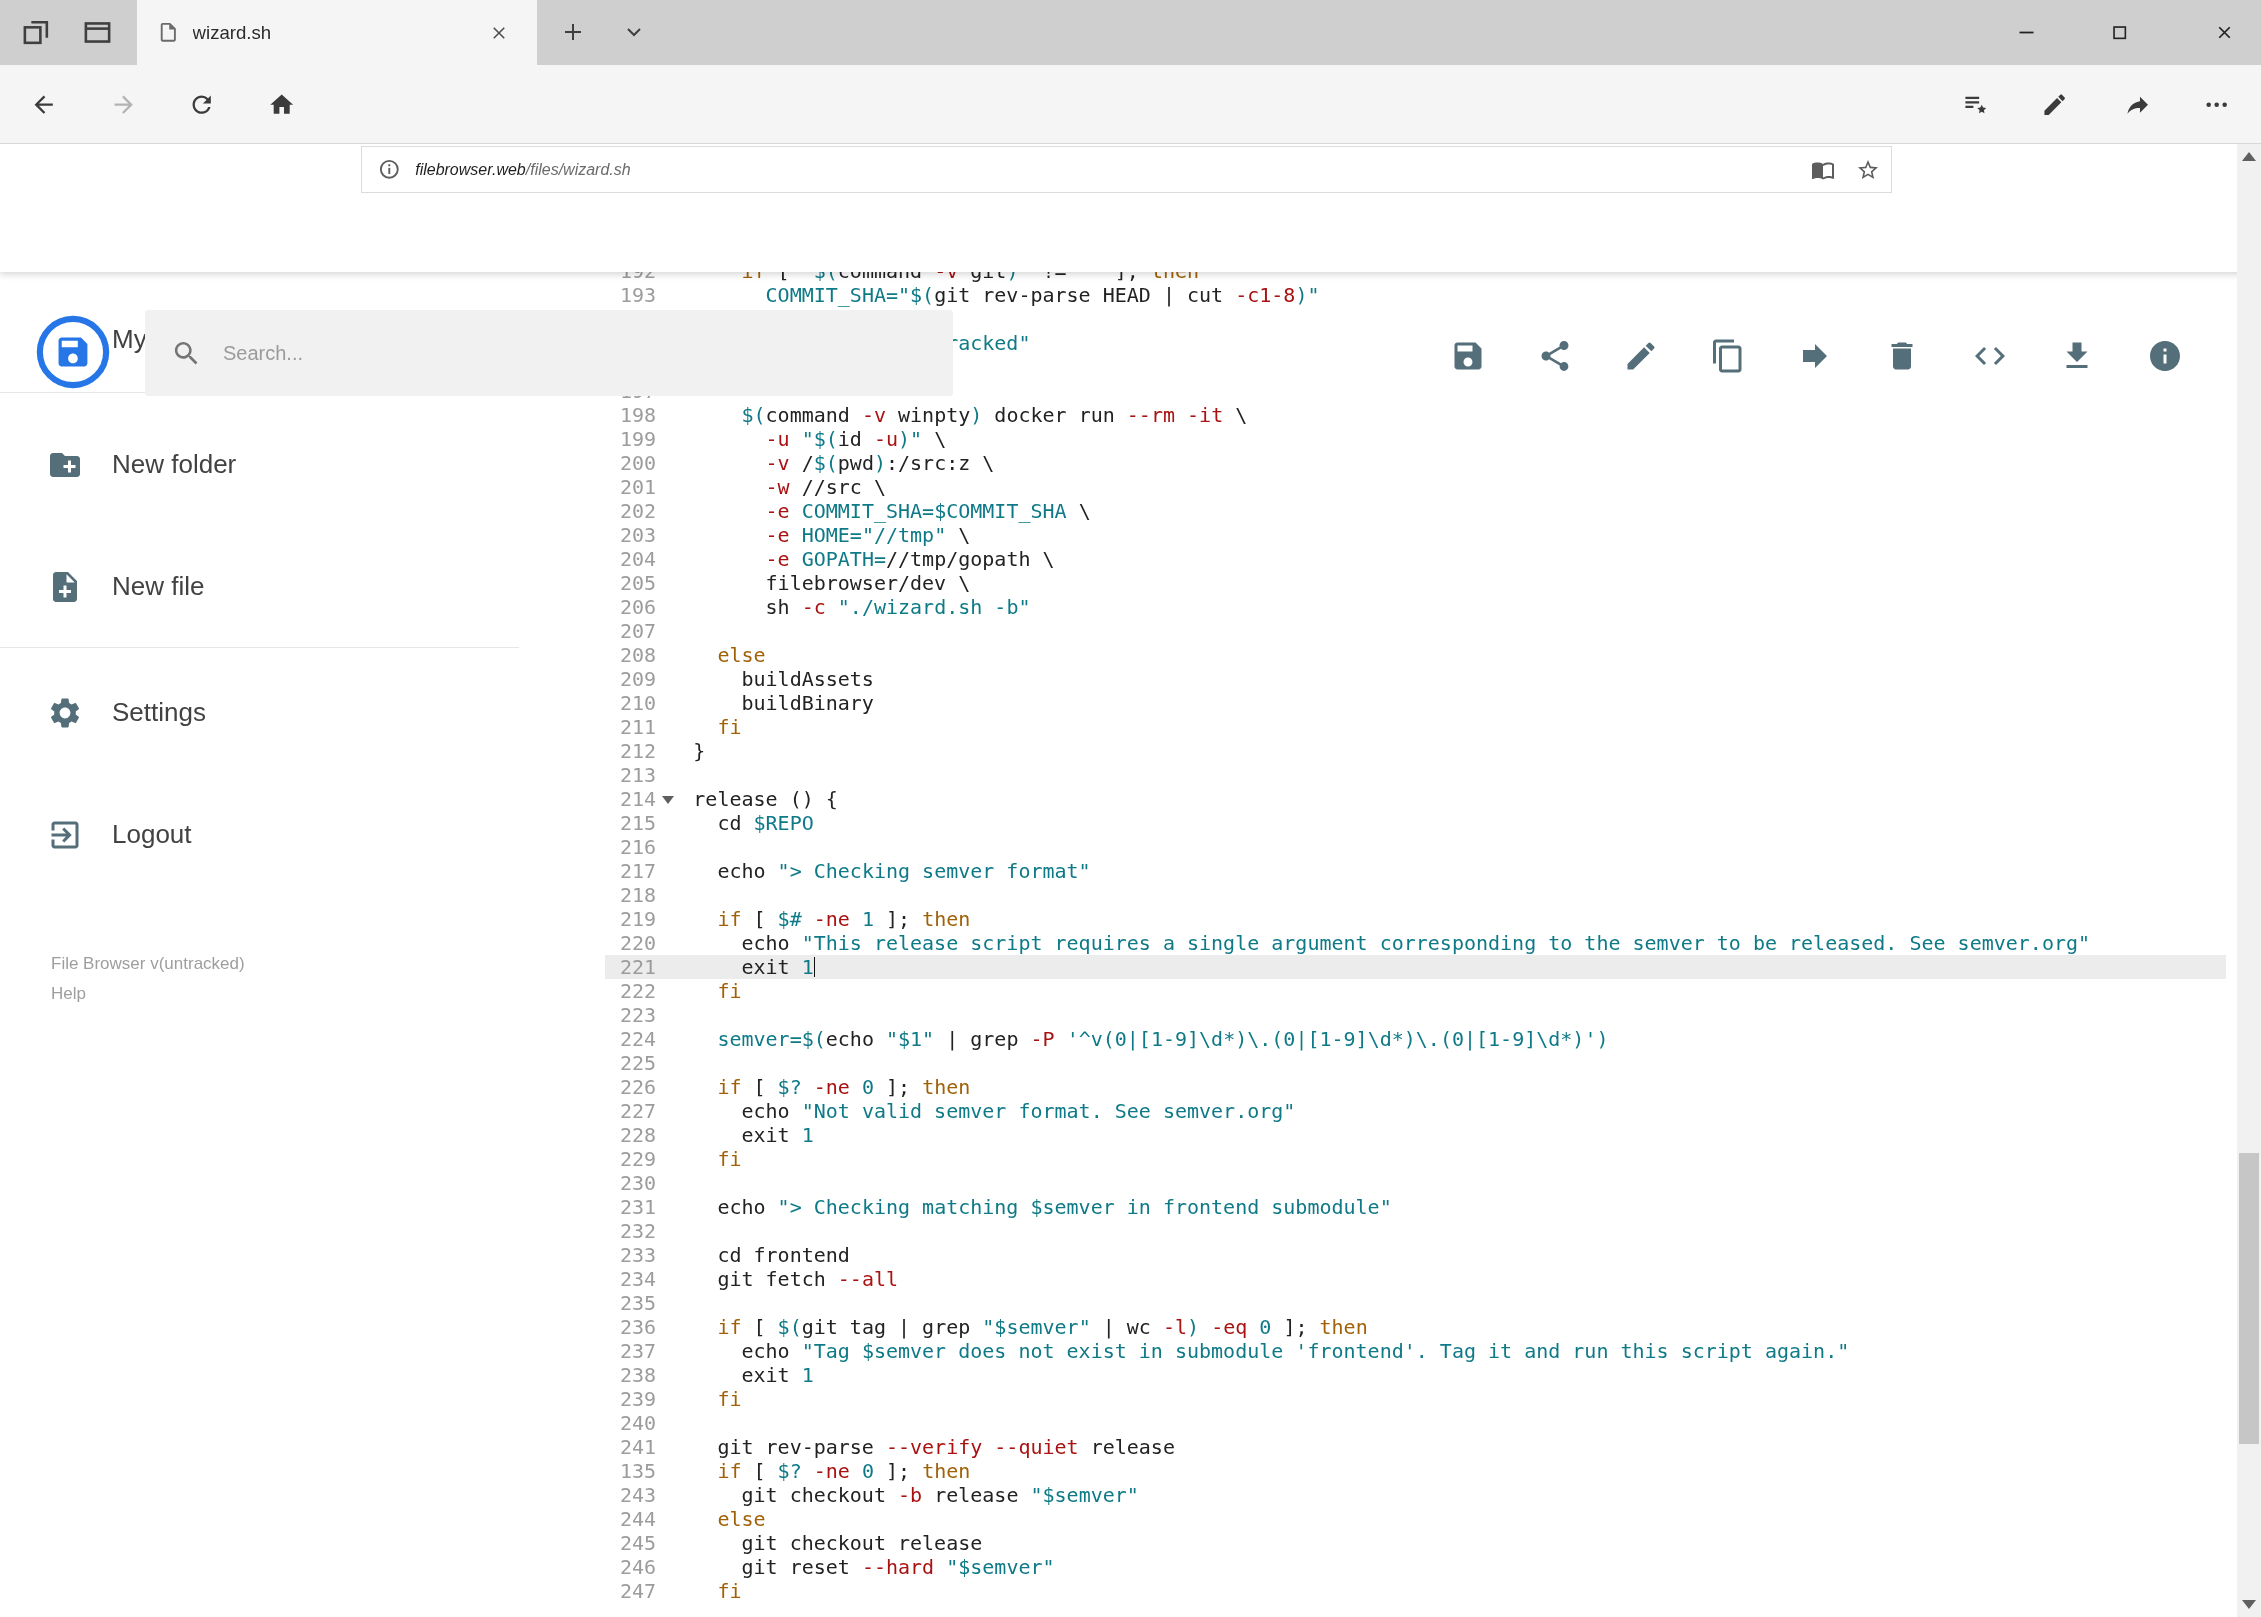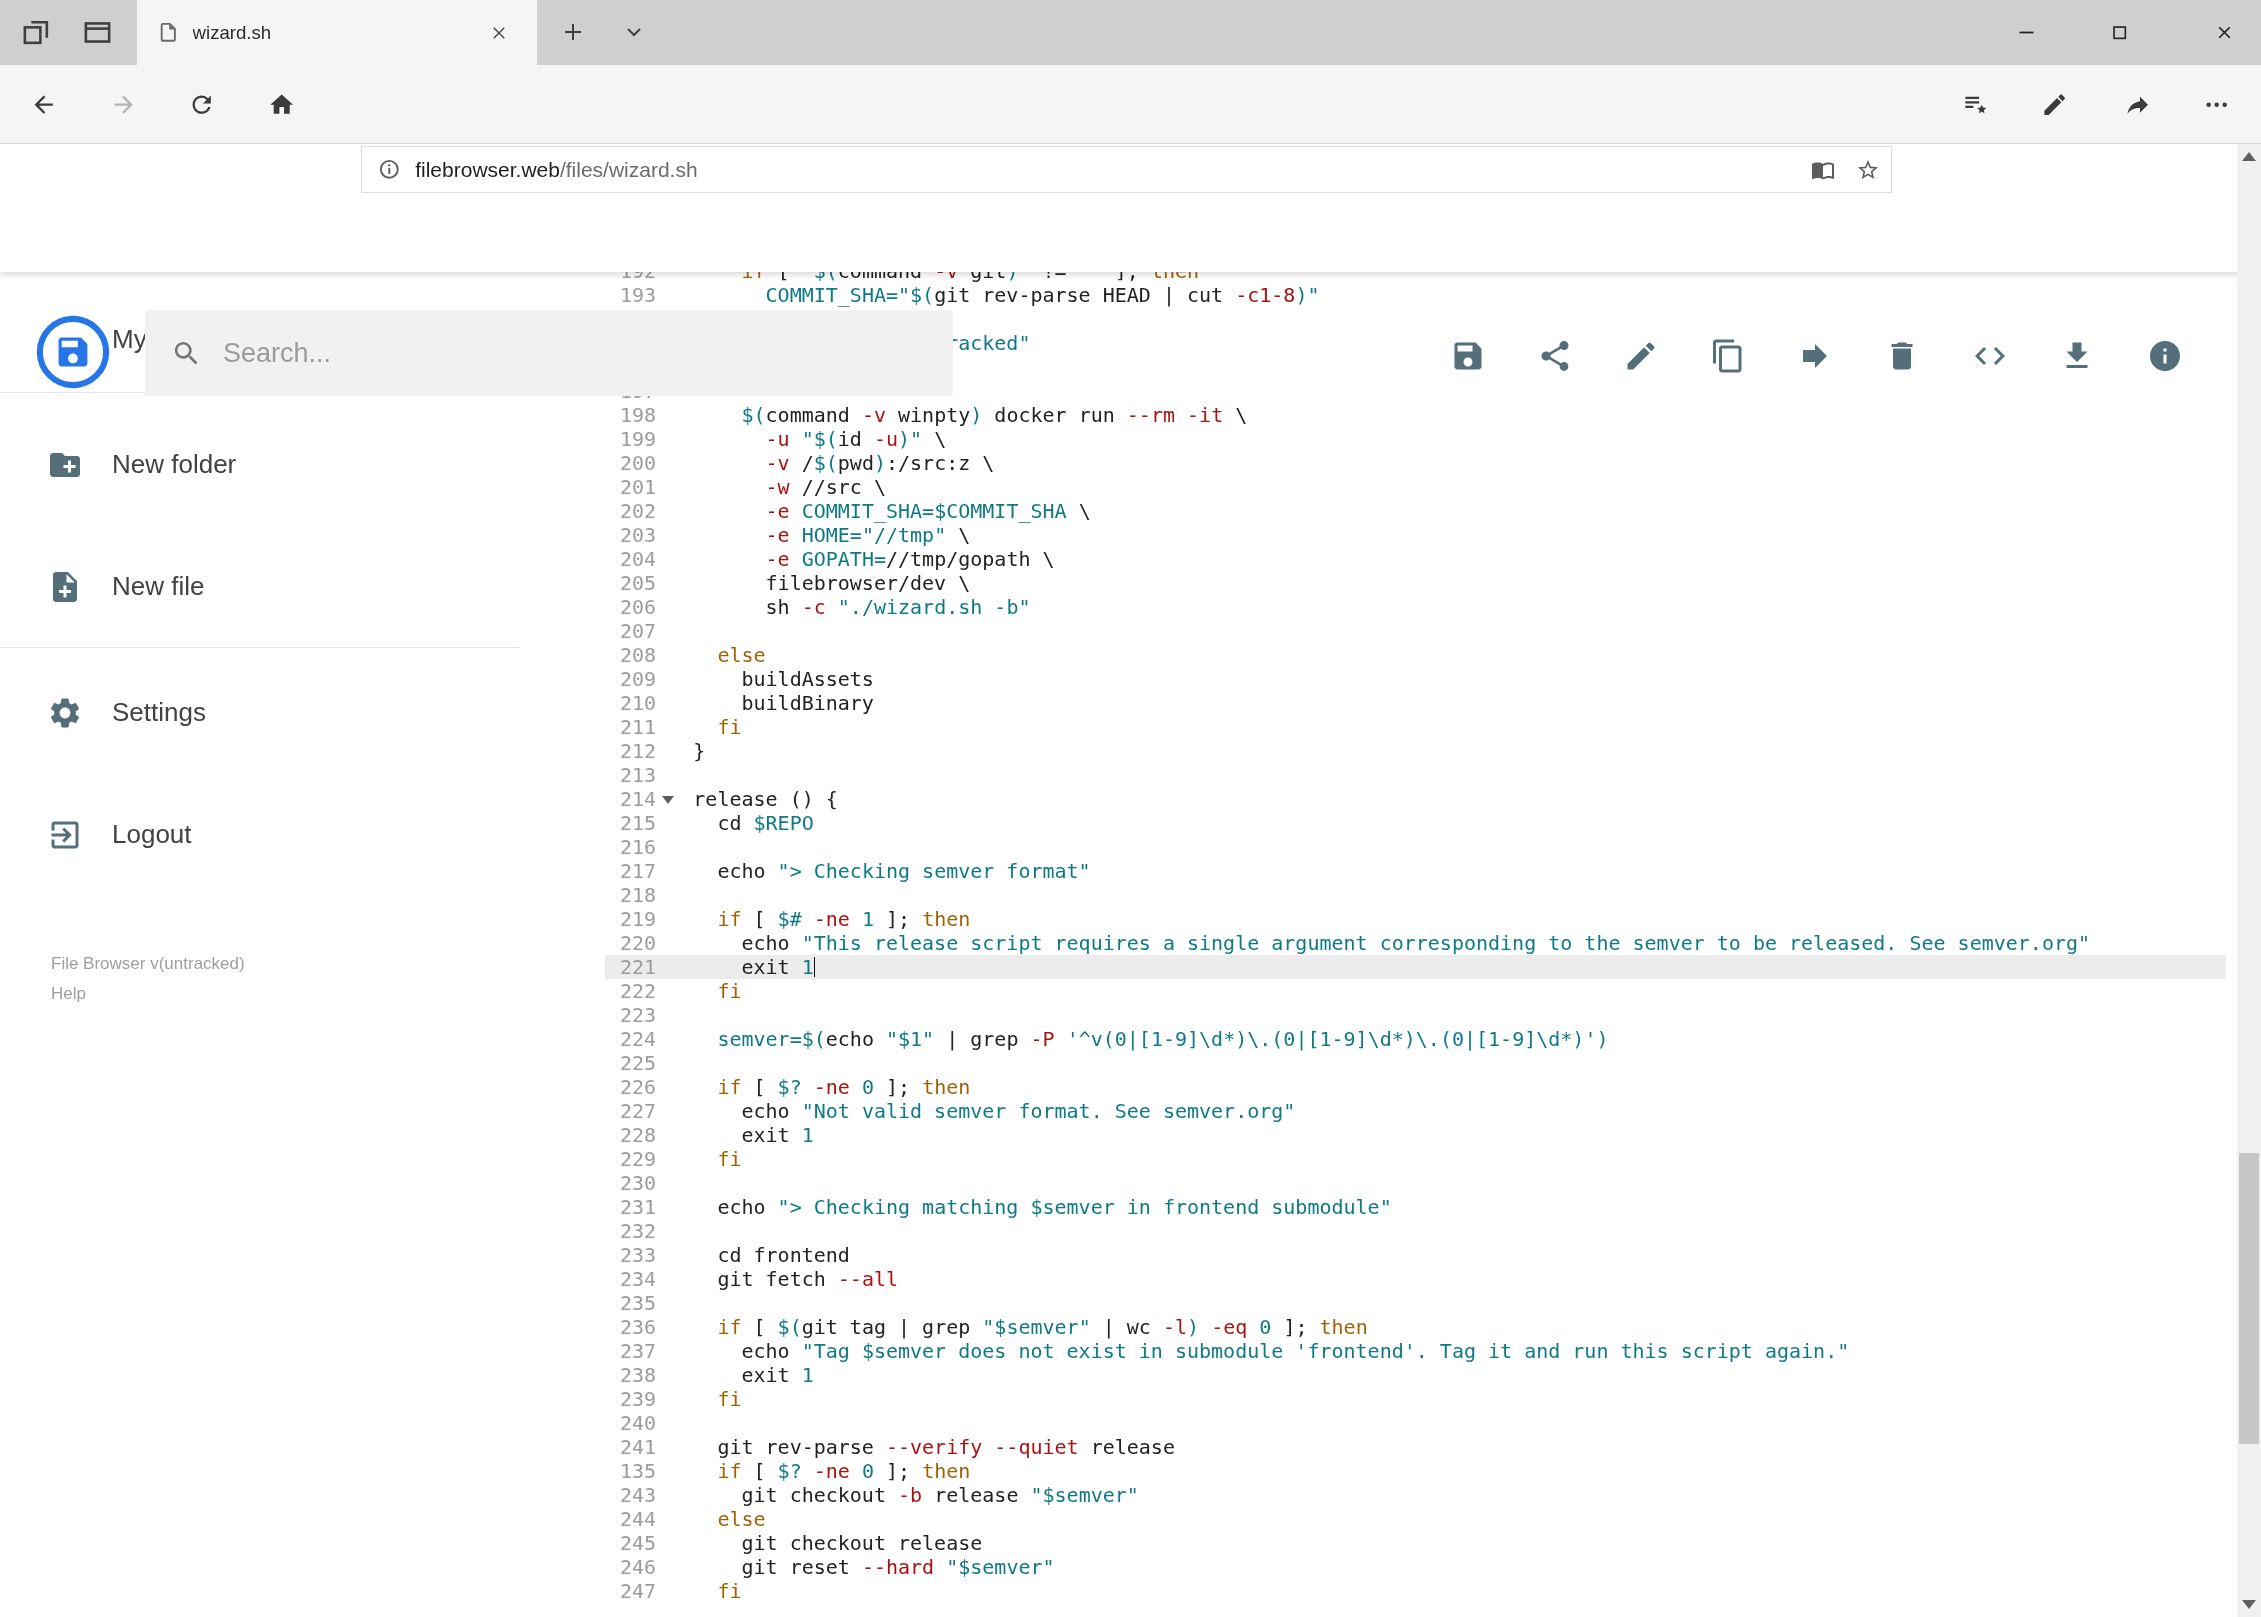--- a/index.html
+++ b/index.html
@@ -22,35 +22,35 @@
 
   
   .addressbar { position:absolute; left:0; top:65px; width:2261px; height:79px; background:#f5f5f5;
                 border-bottom:0.8px solid #d8d8d8; z-index:30; }
   .nav-btn { position:absolute; top:15.3px; width:48px; height:48px; border:0; background:transparent;
              display:flex; align-items:center; justify-content:center; color:#3b3b3b; }
   .nav-btn.disabled { color:#b3b3b3; }
   .urlbox { position:absolute; left:361px; top:81px; width:1531px; height:47px; background:#ffffff;
             border:0.8px solid #dcdcdc; display:flex; align-items:center; padding:0 11.3px; }
   .urlbox .site-info { color:#5d5d5d; display:flex; margin:0 14.5px 0 4.8px; }
-  .url-text { font-size:21px; flex:1; white-space:nowrap; overflow:hidden; }
+  .url-text { font-size:16px; flex:1; white-space:nowrap; overflow:hidden;font-style:italic; }
   .url-domain { color:#1f1f1f; }
   .url-path { color:#6b6b6b; }
   .url-icon { color:#5d5d5d; display:flex; margin-left:21px; }
   .bar-btn { position:absolute; top:15.3px; width:48px; height:48px; border:0; background:transparent;
              display:flex; align-items:center; justify-content:center; color:#3b3b3b; }
 
   
   .appheader { position:absolute; left:0; top:144px; width:2261px; height:128px; background:#fff;
                box-shadow:0 2.4px 7.3px rgba(0,0,0,.18); z-index:20; }
   .logo { position:absolute; left:36px; top:171px; width:74px; height:74px; }
   .search { position:absolute; left:145px; top:166px; width:808px; height:86px; background:#f1f1f1;
             border-radius:3.2px; display:flex; align-items:center; padding:0 26px; }
   .search .mag { color:#757575; display:flex; margin-right:21px; }
-  .search-input { flex:1; border:0; background:transparent; outline:none; font-size:27px; color:#555;
+  .search-input { flex:1; border:0; background:transparent; outline:none; font-size:20px; color:#555;
                   font-family:"Liberation Sans", sans-serif; }
   .search-input::placeholder { color:#9b9b9b; }
   .act-btn { position:absolute; top:186px; width:52px; height:52px; border:0; background:transparent;
              display:flex; align-items:center; justify-content:center; color:#546e7a; }
 
   
   .sidebar { position:absolute; left:0; top:271px; width:519px; bottom:0; background:#fff; z-index:5; }
   .side-item { position:absolute; left:0; width:519px; height:65px; display:flex; align-items:center; cursor:default; }
   .side-item .sicon { color:#546e7a; display:flex; margin-left:47px; }
   .side-item .slabel { font-size:26px; color:#424242; margin-left:29px; }

